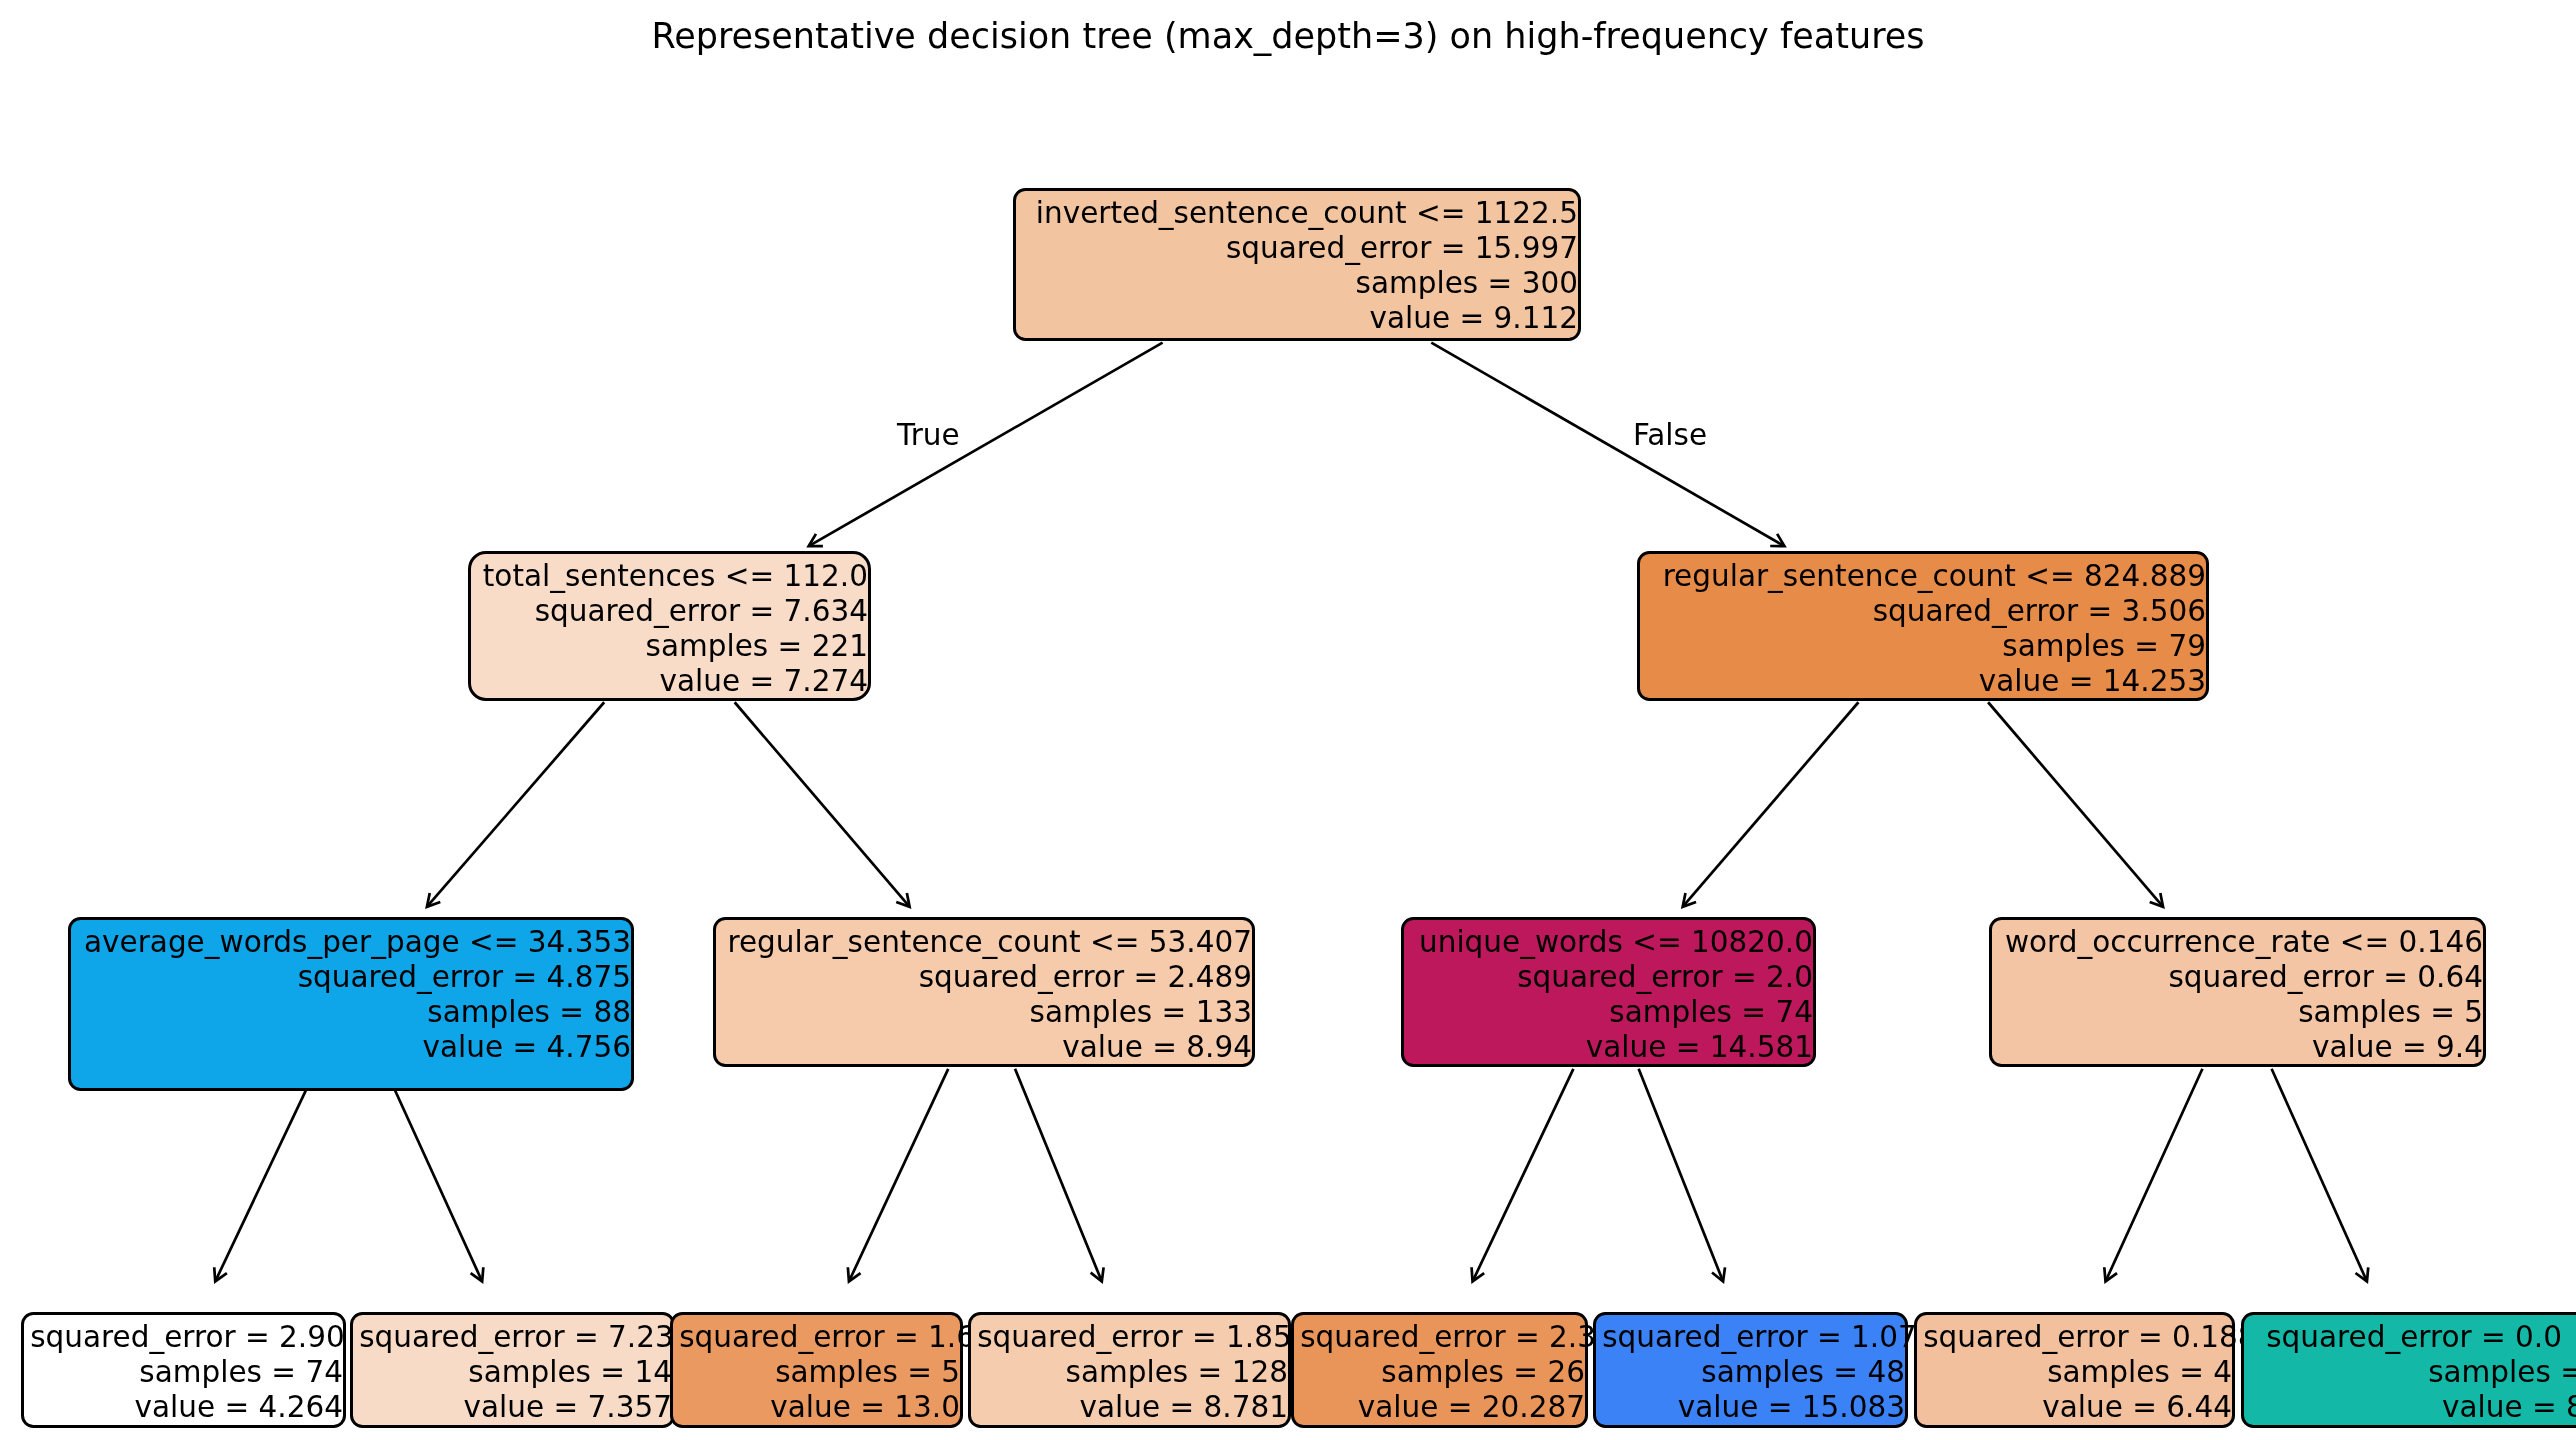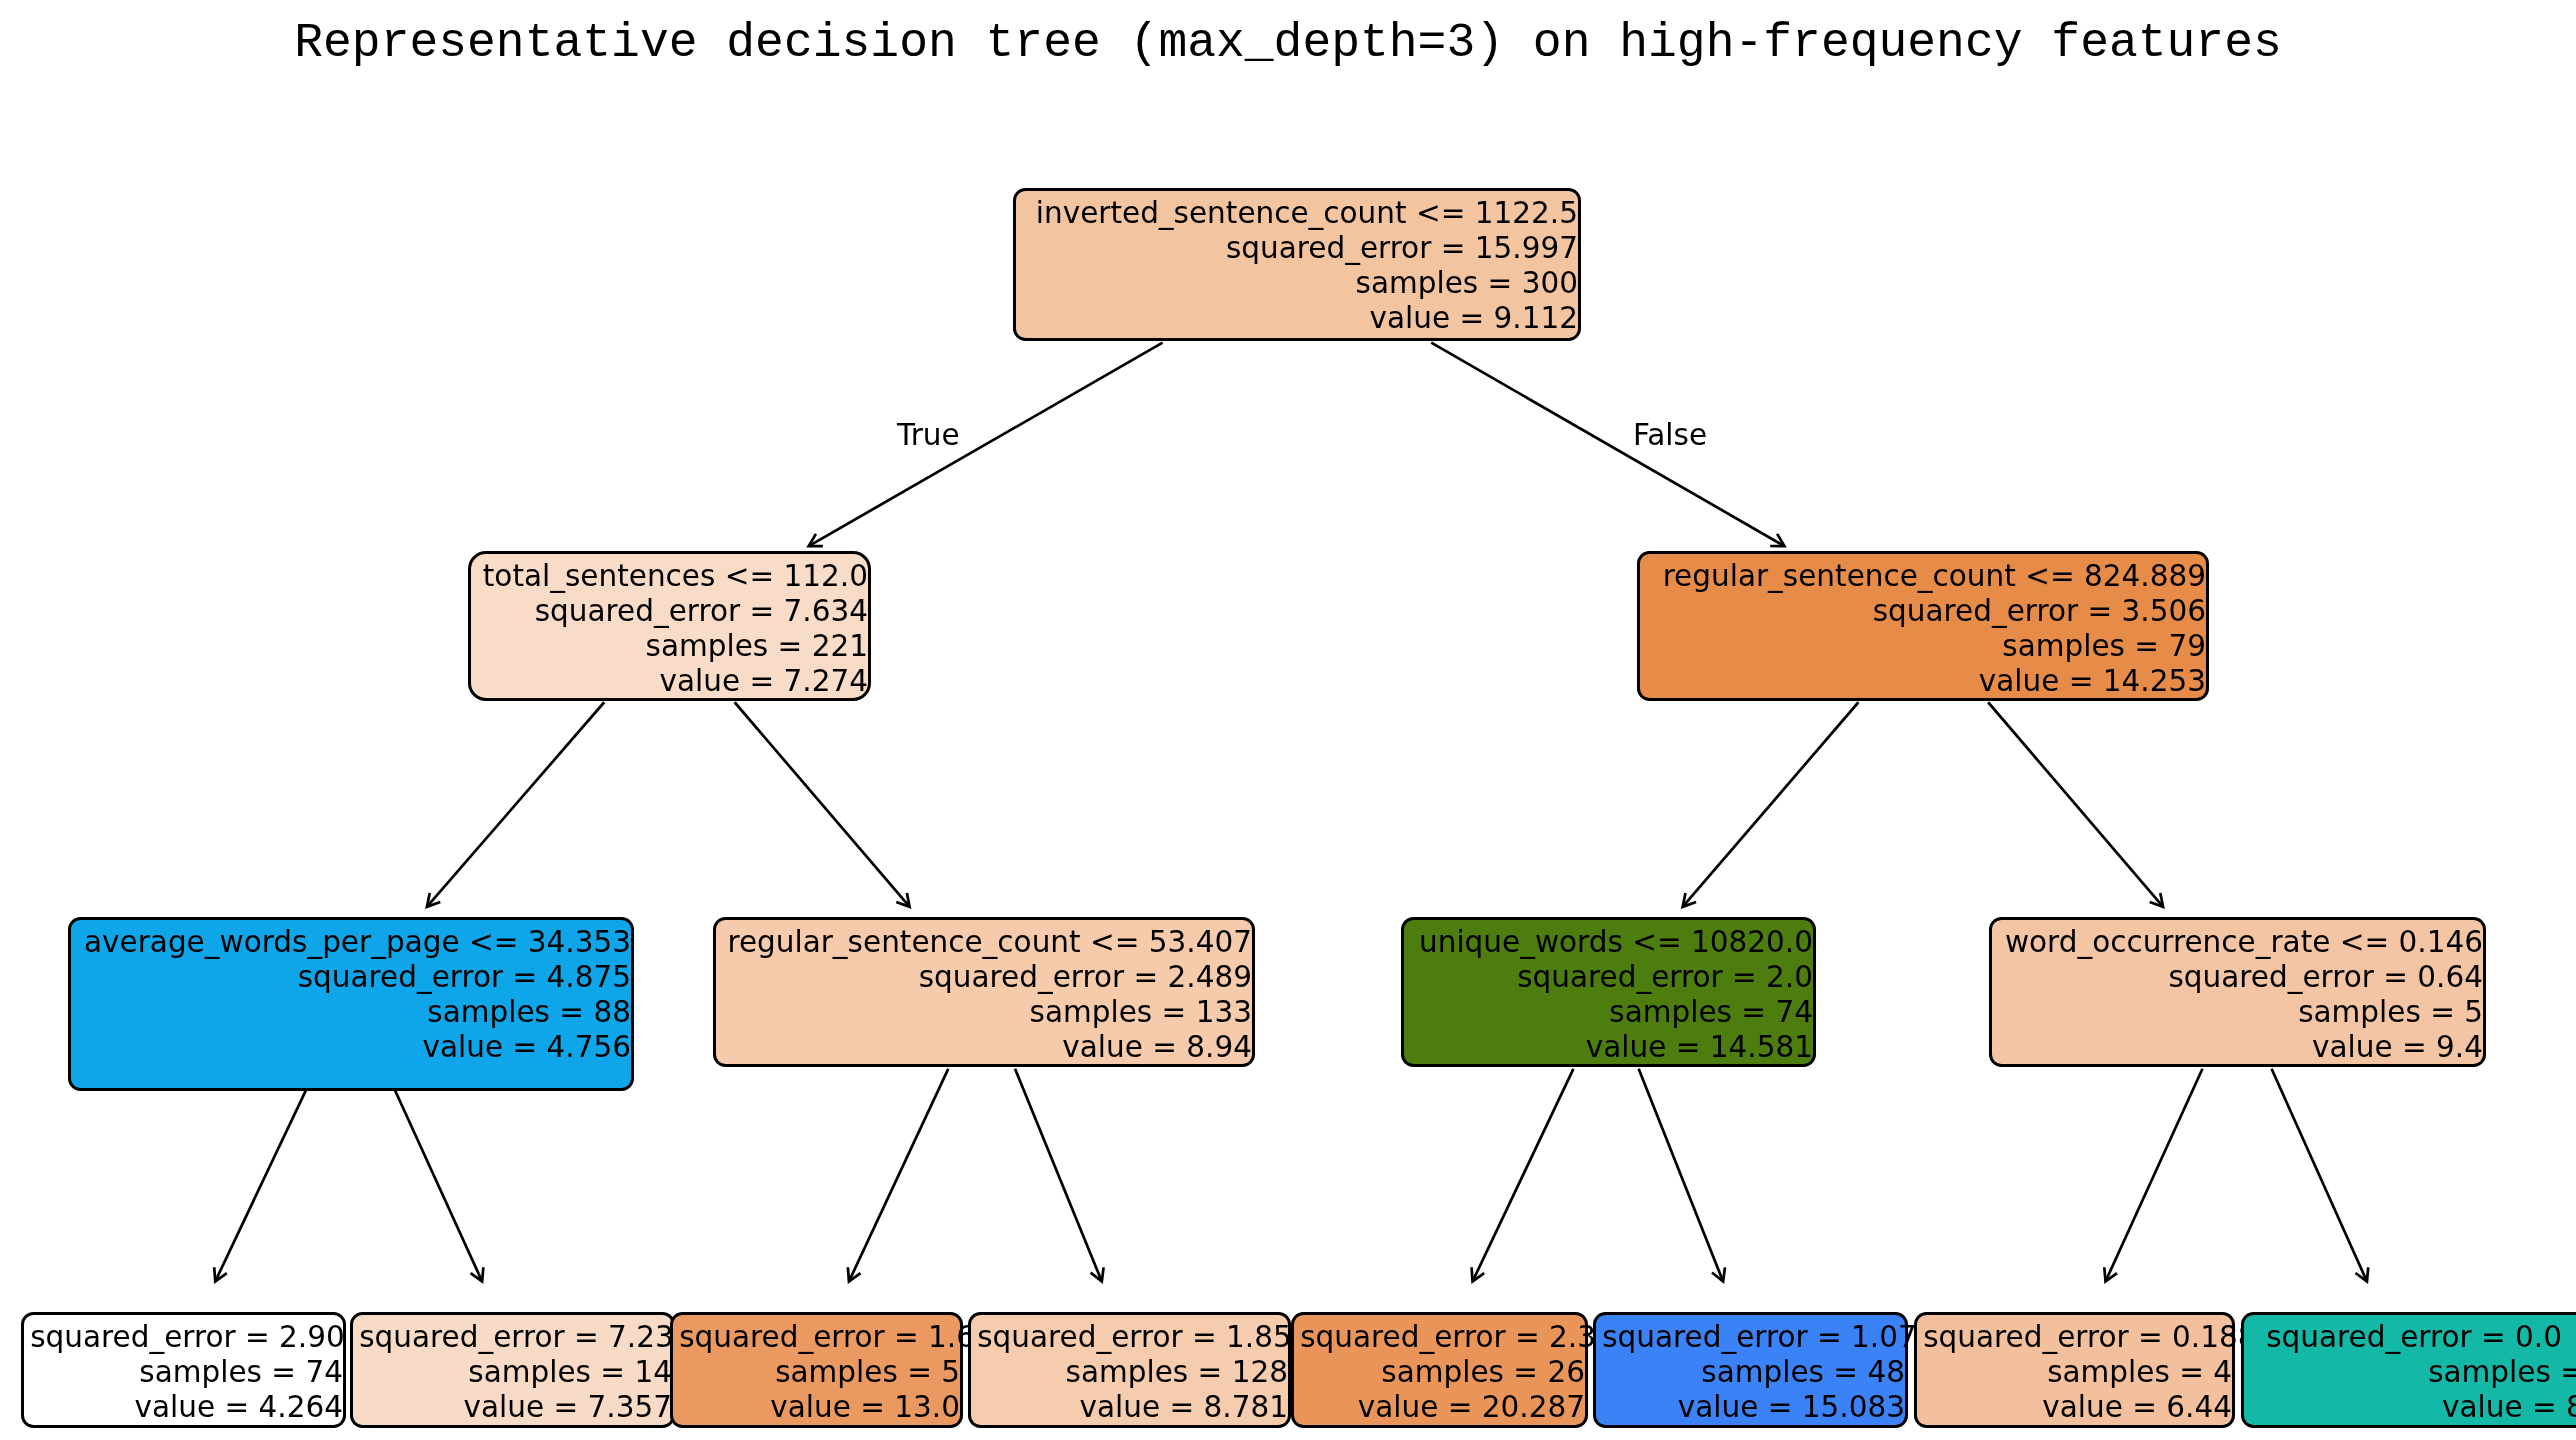--- a/index.html
+++ b/index.html
@@ -1,34 +1,34 @@
 <!DOCTYPE html>
 <html style="font-size:12.4px"><head>
 <meta charset="utf-8">
 <style>
   html,body{margin:0;padding:0;background:#ffffff;}
   #fig{position:relative;width:2576px;height:1441px;background:#ffffff;
        font-family:"DejaVu Sans",sans-serif;color:#000;overflow:hidden;}
   .title{position:absolute;left:0;top:15.5px;width:100%;text-align:center;
-         font-size:48px;color:#000;font-family:Liberation Mono, monospace;}
+         font-size:35px;color:#000;}
   svg.edges{position:absolute;left:0;top:0;}
   .edge-label{position:absolute;font-size:29.5px;color:#000;}
   .node{position:absolute;box-sizing:border-box;border:3.1px solid #000;
         border-radius:12.4px;padding-top:4.7px;font-size:29.5px;line-height:35px;
         white-space:nowrap;}
   .node .ln{text-align:right;}
   .node.leaf .ln.first{text-align:left;padding-left:6.2px;}
 
   
   .n-root {left:1013px;top:188px; width:568px;height:153px;background:#f2c4a0;}
   .n-d1l  {left:468px; top:551px; width:403px;height:150px;background:#f8dcc8;border-radius:18px;}
   .n-d1r  {left:1637px;top:551px; width:572px;height:150px;background:#e78b48;}
   .n-d2a  {left:68px;  top:917px;width:566px;height:174px;background:#0ea5e9;}
   .n-d2b  {left:713px; top:917px;width:542px;height:150px;background:#f5cbab;}
-  .n-d2c  {left:1401px;top:917px;width:415px;height:150px;background:#4d7c0f;}
+  .n-d2c  {left:1401px;top:917px;width:415px;height:150px;background:#be185d;}
   .n-d2d  {left:1989px;top:917px;width:497px;height:150px;background:#f4c5a4;}
   .leaf{top:1272px;height:116px;margin-top:40px;}
   .n-l0{left:21px;  width:325px;background:#ffffff;}
   .n-l1{left:350px; width:325px;background:#f8dbc6;}
   .n-l2{left:670px; width:293px;background:#ea9961;}
   .n-l3{left:968px;width:323px;background:#f5ccae;}
   .n-l4{left:1291px;width:297px;background:#e99559;}
   .n-l5{left:1593px;width:315px;background:#3b82f6;}
   .n-l6{left:1914px;width:321px;background:#f2c09c;}
   .n-l7{left:2241px;width:375px;background:#14b8a6;padding-left:16px;}

